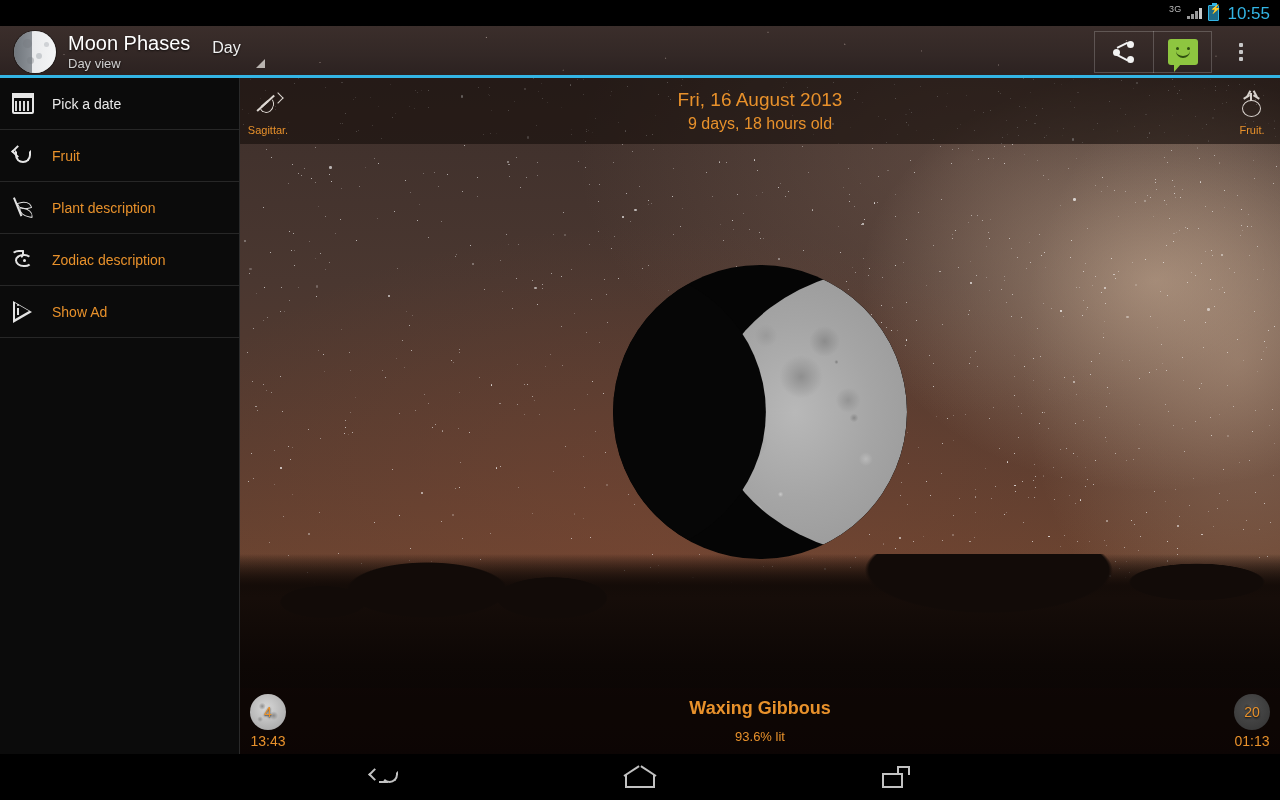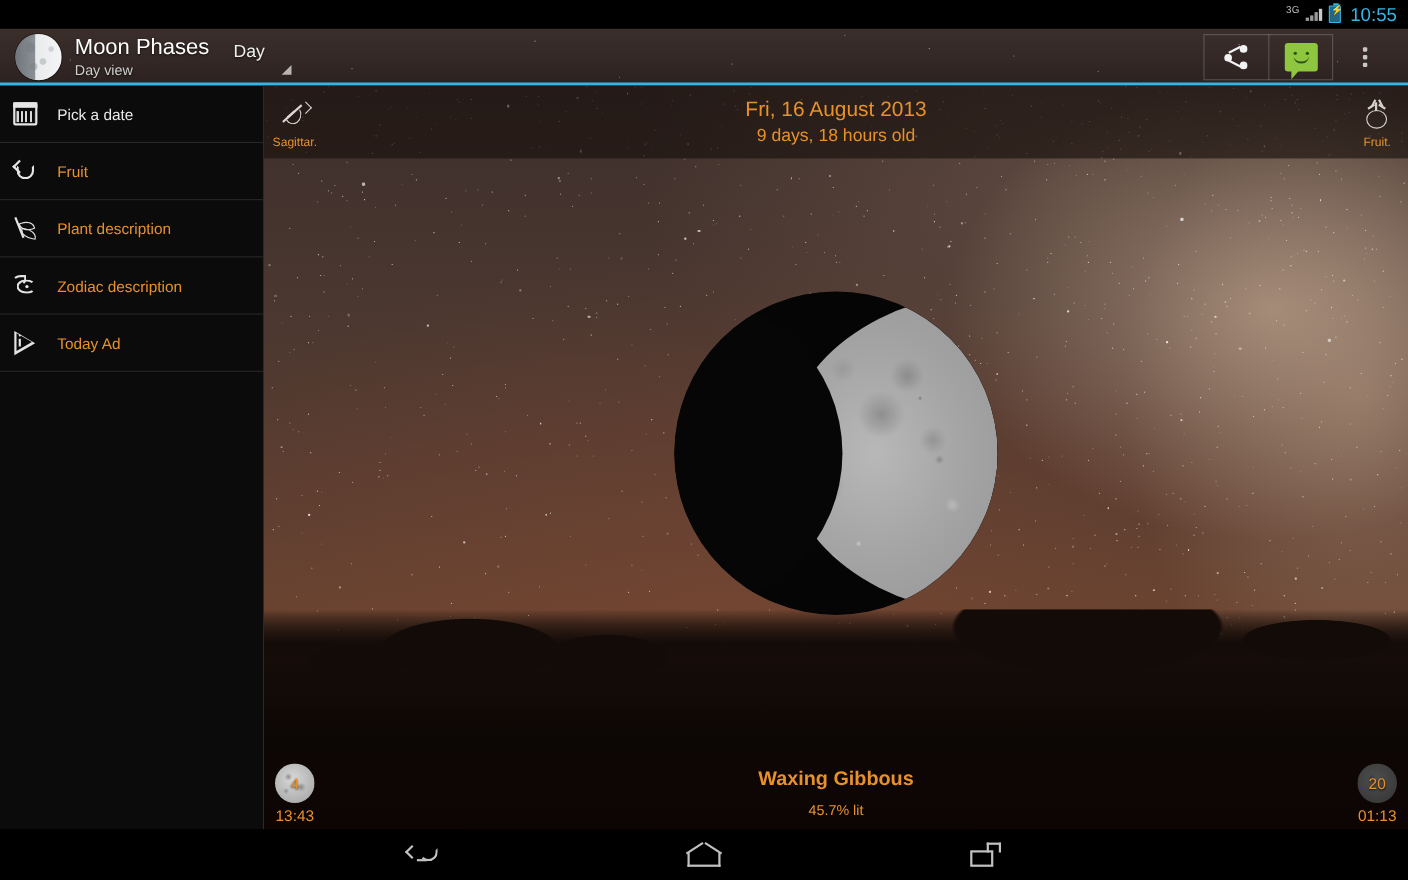--- a/index.html
+++ b/index.html
@@ -1575,21 +1575,21 @@
 
     <div class="bot-corner">
       <div class="thumb rise">
         <span>4</span>
       </div>
       <div class="bot-time">13:43</div>
     </div>
 
     <div class="center">
       <div class="phase-name">Waxing Gibbous</div>
-      <div class="phase-lit">45.7% lit</div>
+      <div class="phase-lit">93.6% lit</div>
     </div>
 
     <div class="bot-corner">
       <div class="thumb set">
         <span>20</span>
       </div>
       <div class="bot-time">01:13</div>
     </div>
   </div>
 
@@ -1640,21 +1640,21 @@
 
     <div class="drw-item">
       <span class="drw-ic">
         <span class="ic-ad">
             <i class="out"></i>
             <i class="inn"></i>
           <i class="dot"></i>
             <i class="bar"></i>
           </span>
       </span>
-      <span class="drw-label">Today Ad</span>
+      <span class="drw-label">Show Ad</span>
     </div>
   </div>
 
   <div class="navbar">
     <div class="nav-btn">
       <span class="nv-back">
         <i class="hook"></i>
           <i class="tip"></i>
           <i class="bot"></i>
       </span>

